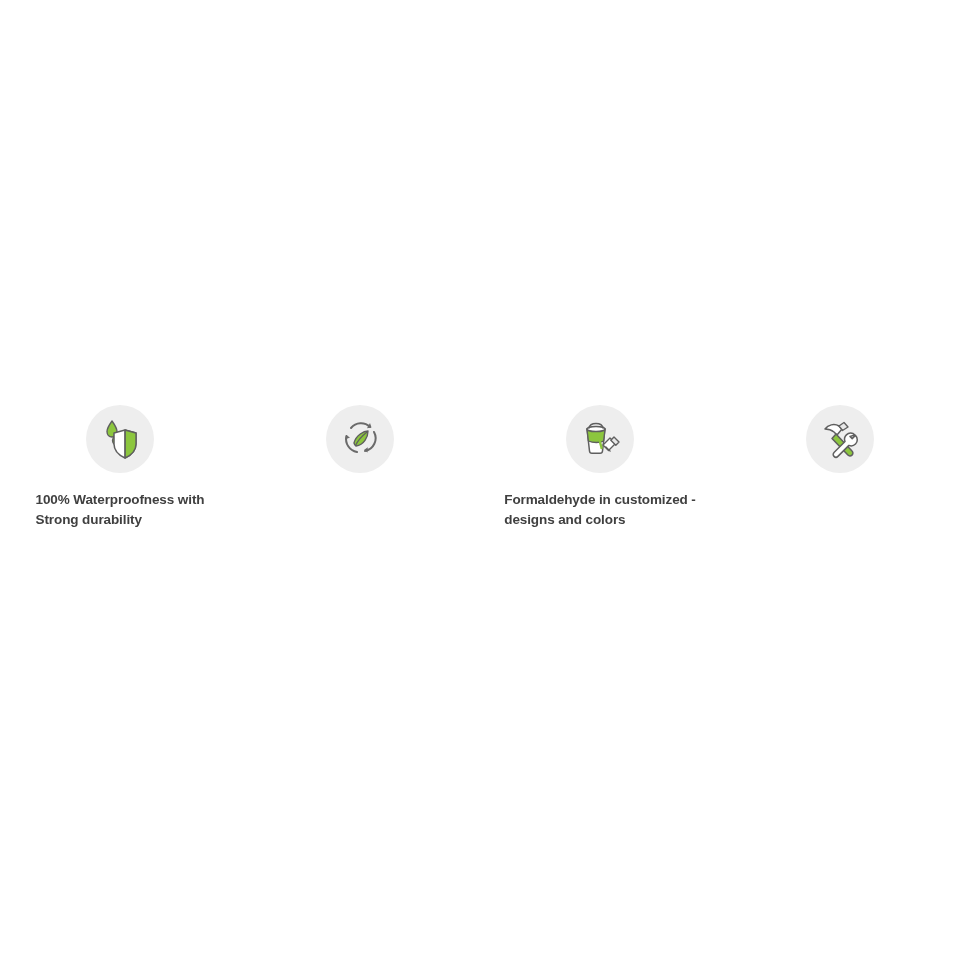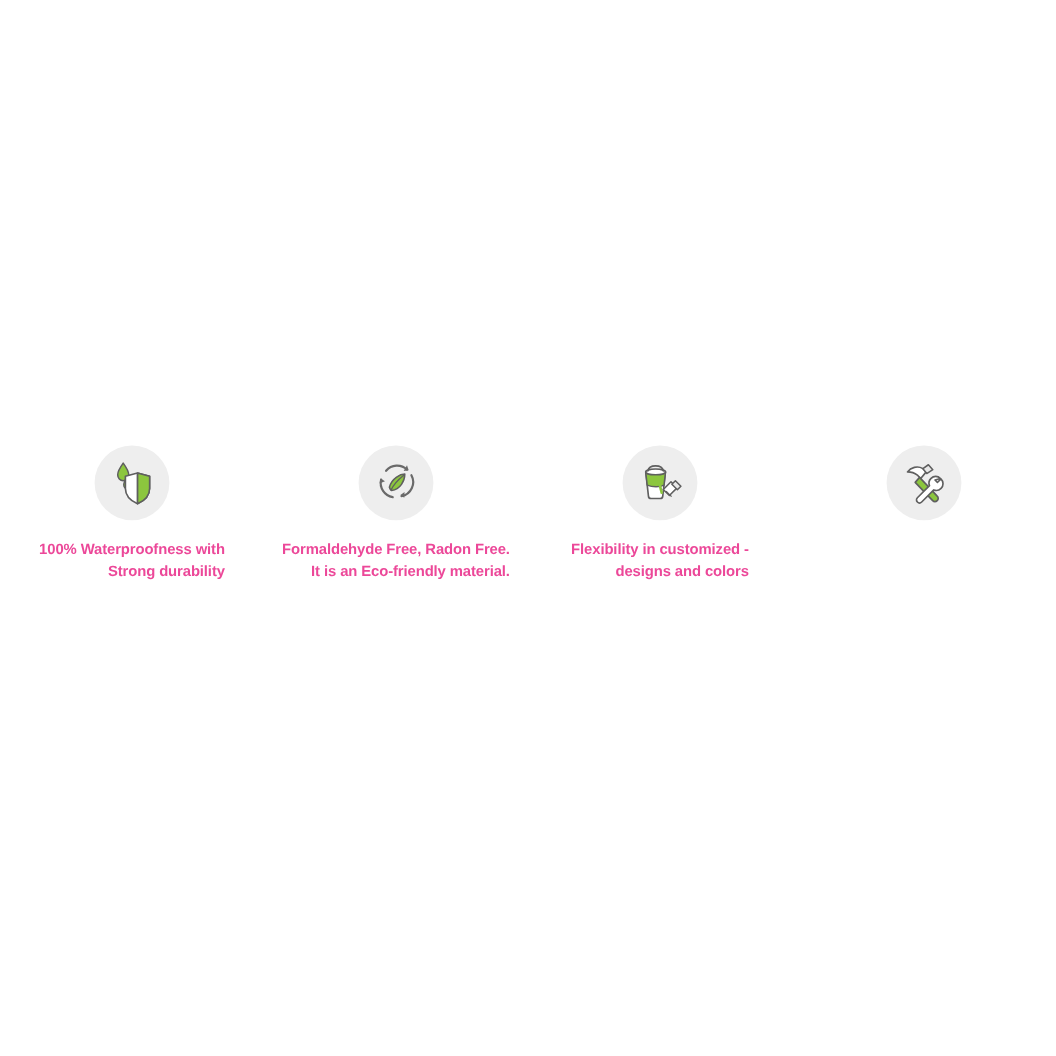--- a/index.html
+++ b/index.html
@@ -41,22 +41,22 @@
     position: relative;
   }
   .icon-circle svg {
     display: block;
   }
   .feature-caption {
     margin-top: 17px;
     font-size: 13.5px;
     font-weight: bold;
     line-height: 1.45;
-    text-align: right;
-    color: #ec4899;
+    text-align: left;
+    color: #404040;
     white-space: pre-line;
     letter-spacing: -0.1px;
   }
 </style>
 </head>
 <body>
 
 <div class="features-strip">
 
   <div class="feature">
@@ -84,41 +84,39 @@
         <path d="M36 10 L37.5 14.5 L33 15.2 Z" fill="#6a6a6a"></path>
         <path d="M40 19 A13 13 0 0 1 31 38" fill="none" stroke="#6a6a6a" stroke-width="2" stroke-linecap="round"></path>
         <path d="M33.5 39.5 L30 37 L33.8 34.2 Z" fill="#6a6a6a"></path>
         <path d="M23 39 A13 13 0 0 1 12.5 23" fill="none" stroke="#6a6a6a" stroke-width="2" stroke-linecap="round"></path>
         <path d="M11 26.5 L12 22 L16 24.5 Z" fill="#6a6a6a"></path>
 
         <path d="M20 30 C22 22 30 18 34 18 C34 24 30 32 22 33 C21 32.5 20.4 31.4 20 30 Z" fill="#8cc63e" stroke="#5f5f5f" stroke-width="1.4" stroke-linejoin="round"></path>
         <path d="M33 19 C28 23 24 27 21.5 32.5" fill="none" stroke="#5f5f5f" stroke-width="1.2" stroke-linecap="round"></path>
       </svg>
     </div>
-    <div class="feature-caption">Formaldehyde Free, Radon Free.
-It is an Eco-friendly material.</div>
   </div>
 
   <div class="feature">
     <div class="icon-circle">
       <svg width="52" height="52" viewBox="0 0 52 52">
 
         <path d="M13 16 L31 16 L28.5 38 C28.4 39.3 27.4 40.2 26.1 40.2 L17.9 40.2 C16.6 40.2 15.6 39.3 15.5 38 Z" fill="#ffffff" stroke="#5f5f5f" stroke-width="1.5" stroke-linejoin="round"></path>
         <path d="M13 16 L31 16 L29.6 28 C26 30 19 30 14.4 28 Z" fill="#8cc63e" stroke="#5f5f5f" stroke-width="1.3" stroke-linejoin="round"></path>
         <ellipse cx="22" cy="16" rx="9" ry="2.6" fill="#ffffff" stroke="#5f5f5f" stroke-width="1.5"></ellipse>
         <path d="M15 15 C16 9 28 9 29 15" fill="none" stroke="#5f5f5f" stroke-width="1.5" stroke-linecap="round"></path>
 
         <path d="M26 28 C26 31 27.5 33 27.5 35" fill="none" stroke="#8cc63e" stroke-width="2.4" stroke-linecap="round"></path>
 
         <path d="M29 32 L36 25 L41.5 30.5 L34.5 37.5 Z" fill="#ffffff" stroke="#5f5f5f" stroke-width="1.4" stroke-linejoin="round"></path>
         <path d="M40 24 L45 29 L41.8 32.2 L36.8 27.2 Z" fill="#e8e8e8" stroke="#5f5f5f" stroke-width="1.4" stroke-linejoin="round"></path>
         <path d="M31.5 33.5 L36.5 38.5" stroke="#5f5f5f" stroke-width="1.1"></path>
       </svg>
     </div>
-    <div class="feature-caption">Flexibility in customized -
+    <div class="feature-caption">Formaldehyde in customized -
 designs and colors</div>
   </div>
 
   <div class="feature">
     <div class="icon-circle">
       <svg width="52" height="52" viewBox="0 0 52 52">
 
         <path d="M11 16 C14 12 20 10 25 13 L28 16 L23 22 L20 19 C17.5 17 14 16 11 16 Z" fill="#ffffff" stroke="#5f5f5f" stroke-width="1.5" stroke-linejoin="round"></path>
         <path d="M25 13 L30 9.5 L34 14 L28.5 17.5 Z" fill="#e8e8e8" stroke="#5f5f5f" stroke-width="1.4" stroke-linejoin="round"></path>
 

